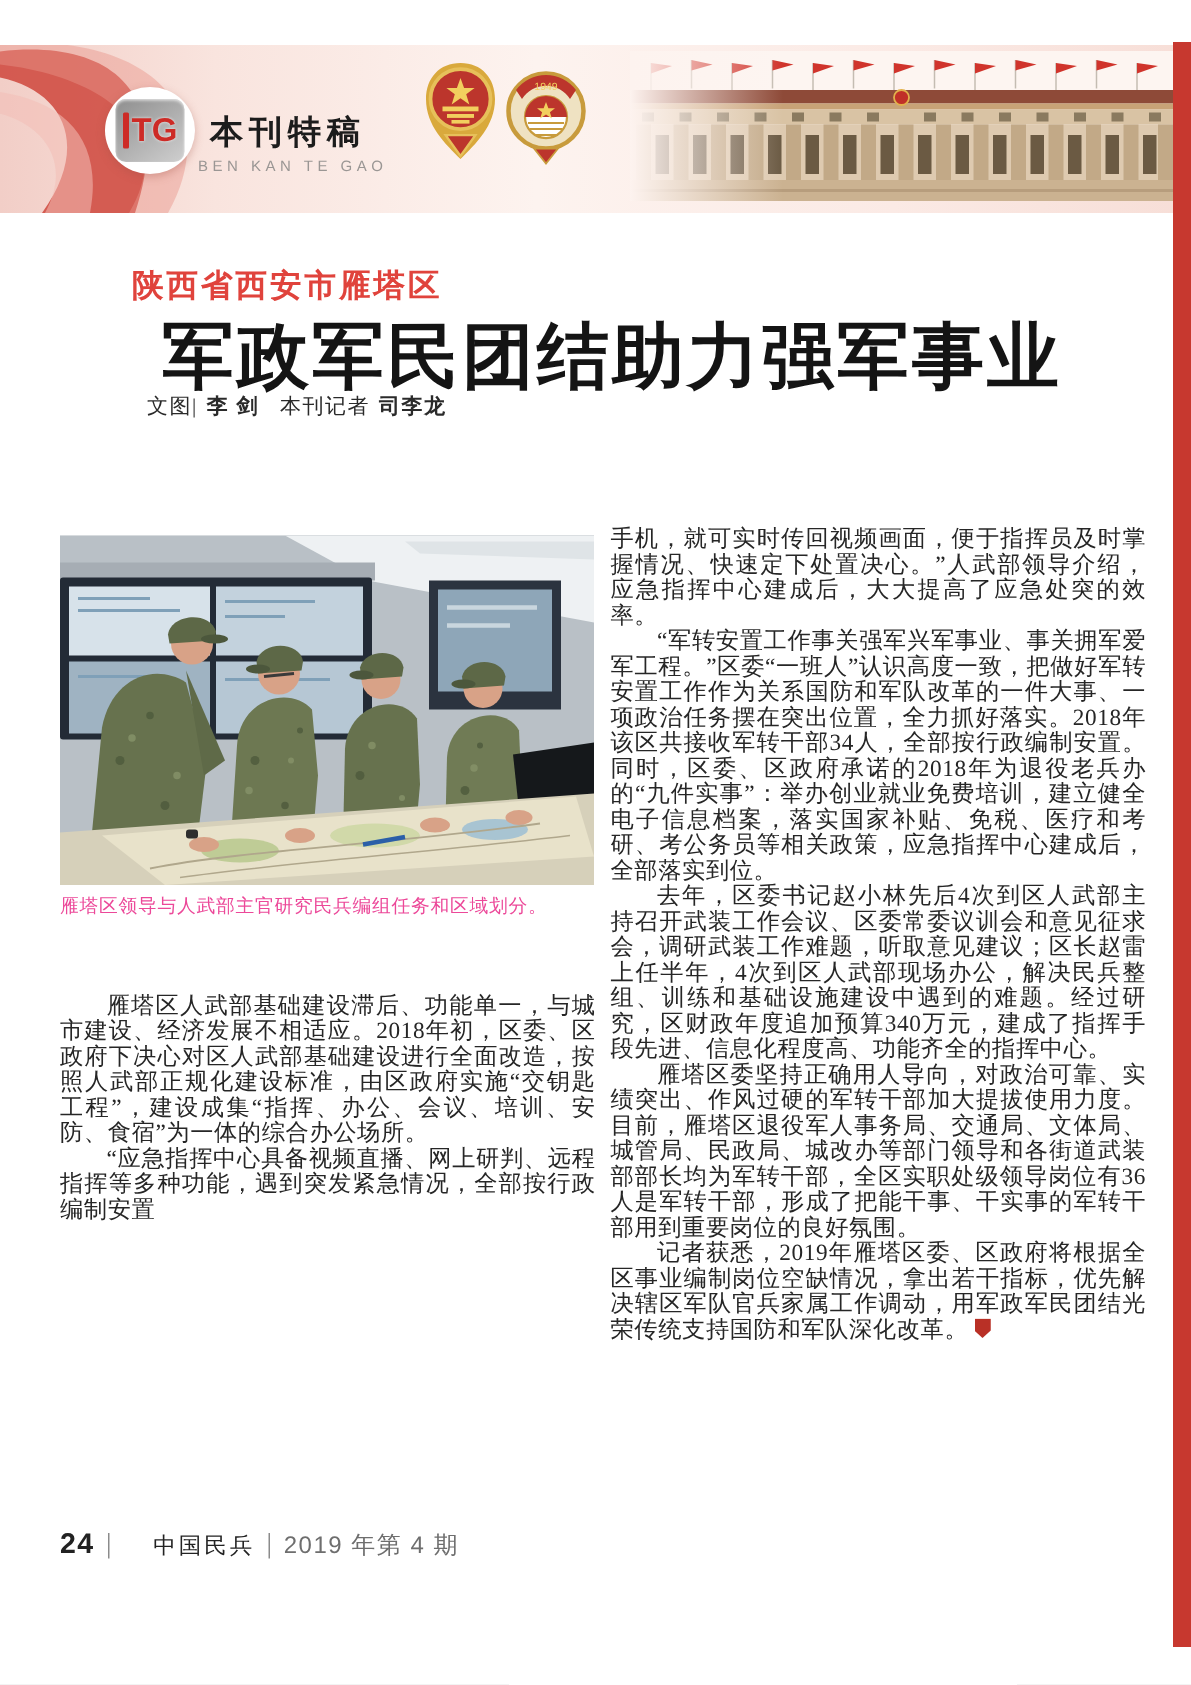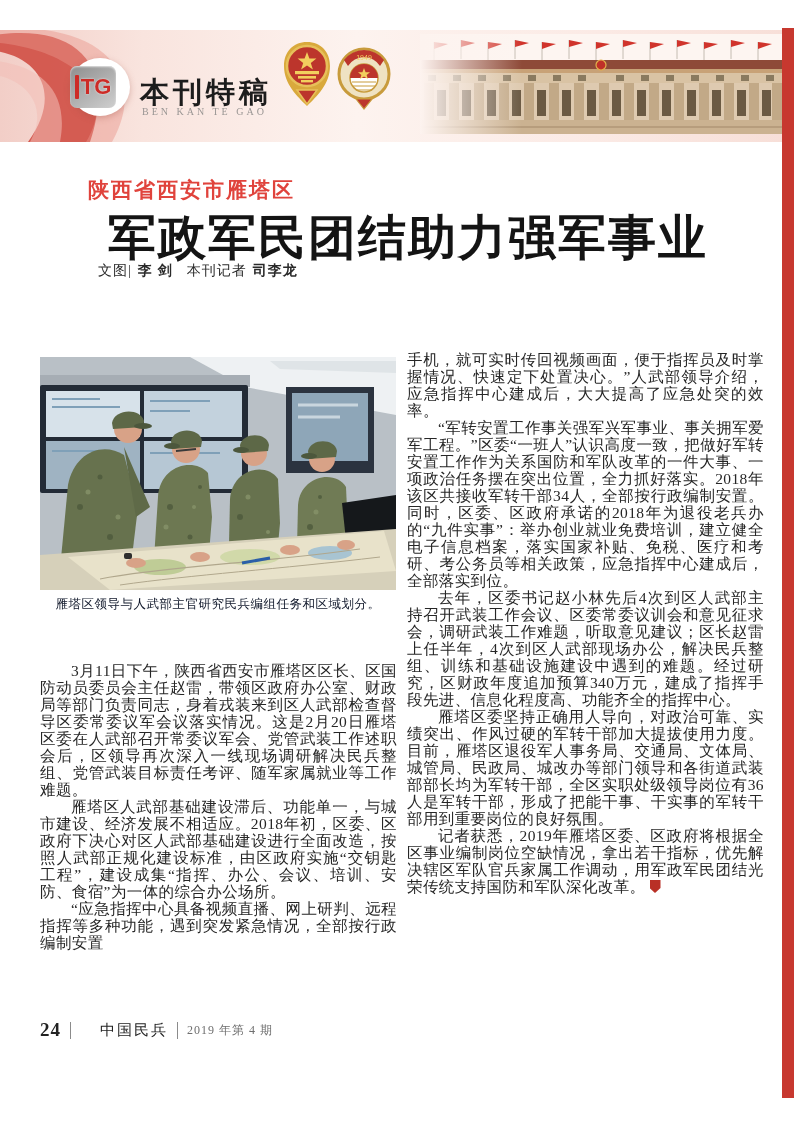--- a/index.html
+++ b/index.html
@@ -4,29 +4,29 @@
 <style>
   html,body{margin:0;padding:0;background:#e9e9e9;}
   .page{position:relative;width:794px;height:1123px;margin:0 auto;background:#ffffff;
         font-family:"Liberation Serif","DejaVu Serif",serif;overflow:hidden;}
 
   
   .header{position:absolute;top:30px;left:0;width:794px;height:112px;overflow:hidden;
           background:linear-gradient(90deg,#f2cec7 0%,#f9e4de 18%,#fdf3ef 45%,#fbeae5 75%,#f7ded7 100%);}
   .header-ribbon{position:absolute;top:0;left:0;width:240px;height:112px;}
   .tg-oval{position:absolute;left:70px;top:28px;width:60px;height:58px;background:#ffffff;border-radius:50%;
-           box-shadow:0 2px 6px rgba(160,80,70,.35);display:flex;align-items:center;}
+           box-shadow:0 2px 6px rgba(160,80,70,.35);display:flex;align-items:center;justify-content:center;}
   .tg-box{width:46px;height:42px;border-radius:7px;background:linear-gradient(145deg,#8e8e8e,#cfcfcf);
           display:flex;align-items:center;justify-content:center;box-shadow:inset 0 1px 2px rgba(255,255,255,.7);}
   .tg-bar{width:4px;height:24px;background:#cd2b26;margin-right:2px;border-radius:1px;}
   .tg-text{color:#cd2b26;font-family:"Liberation Sans",sans-serif;font-weight:bold;font-size:22px;
            text-shadow:0 0 2px rgba(255,255,255,.8);letter-spacing:0;}
   .section-title{position:absolute;left:140px;top:43px;font-family:"Liberation Sans",sans-serif;
-                 font-weight:bold;font-size:29px;color:#1c1c1c;letter-spacing:4px;}
-  .section-subtitle{position:absolute;left:142px;top:76px;font-family:Liberation Serif, serif;
+                 font-weight:bold;font-size:22px;color:#1c1c1c;letter-spacing:4px;}
+  .section-subtitle{position:absolute;left:132px;top:76px;font-family:Liberation Sans, sans-serif;
                     font-size:10px;color:#9a9694;letter-spacing:3px;text-align:center;}
   .emblem{position:absolute;}
   .emblem-national{left:281px;top:10px;}
   .emblem-cppcc{left:336px;top:16px;}
   .hall-photo{position:absolute;left:420px;top:4px;width:362px;height:100px;}
   .hall-fade{position:absolute;left:420px;top:4px;width:120px;height:100px;
              background:linear-gradient(90deg,#fdf3ef 0%,rgba(253,243,239,0) 85%);}
 
   
   .edge-strip{position:absolute;top:28px;right:0;width:12px;height:1070px;background:#c7382f;}
@@ -36,40 +36,40 @@
                 letter-spacing:2px;font-family:Liberation Mono, monospace;}
   .article-title{position:absolute;left:108px;top:206px;font-family:"Liberation Sans","DejaVu Sans",sans-serif;
                  font-weight:900;font-size:48px;color:#141414;letter-spacing:2px;}
   .byline{position:absolute;left:98px;top:262px;font-size:14px;color:#2a2a2a;letter-spacing:1px;}
   .byline .name{font-family:"Liberation Sans",sans-serif;font-weight:bold;margin:0 6px;}
   .byline .role{margin-left:8px;}
 
   
   .photo-block{position:absolute;left:40px;top:357px;width:356px;}
   .photo-frame{width:356px;height:233px;overflow:hidden;background:#b9c0c6;}
-  .photo-caption{margin-top:6px;font-family:Liberation Mono, monospace;font-size:12.5px;color:#0f172a;
-                 text-align:center;letter-spacing:0.5px;}
+  .photo-caption{margin-top:6px;font-family:Liberation Mono, monospace;font-size:12.5px;color:#ec4899;
+                 letter-spacing:0.5px;}
 
   
   .col{position:absolute;width:357px;}
   .col-left{left:40px;top:662px;}
   .col-right{left:407px;top:351px;}
   .col p{margin:0;font-size:15.5px;line-height:17px;color:#262626;text-align:justify;
          letter-spacing:0.4px;text-indent:2em;}
   .col p.cont{text-indent:0;}
   .end-mark{display:inline-block;width:11px;height:13px;background:#b93026;margin-left:4px;vertical-align:-1px;
             clip-path:polygon(0 0,100% 0,100% 62%,50% 100%,0 62%);position:relative;}
 
   
   .footer{position:absolute;left:40px;top:1019px;display:flex;align-items:center;
-          font-family:Liberation Serif, serif;color:#222;}
+          font-family:Liberation Sans, sans-serif;color:#222;}
   .footer .pagenum{font-size:19px;font-weight:bold;letter-spacing:1px;}
   .footer .sep{width:1px;height:17px;background:#8b8b8b;margin:0 9px;}
   .footer .mag{font-size:15px;letter-spacing:2px;padding-left:20px;}
-  .footer .issue{font-size:12px;color:#6e6e6e;letter-spacing:1px;}
+  .footer .issue{font-size:16px;color:#6e6e6e;letter-spacing:1px;}
 </style>
 </head>
 <body>
 
 <div class="page">
 
   <div class="header">
     <svg class="header-ribbon" viewBox="0 0 240 112" aria-hidden="true">
       <path d="M-12,6 C70,-8 118,28 90,112 L28,112 C64,62 38,24 -12,20 Z" fill="#cf4a40" opacity="0.88"></path>
       <path d="M-12,0 C95,-12 152,40 112,112 L86,112 C122,52 58,16 -12,12 Z" fill="#e8948a" opacity="0.45"></path>
@@ -306,21 +306,20 @@
         <ellipse cx="250" cy="193" rx="10" ry="5" fill="#d8a287"></ellipse>
         <ellipse cx="306" cy="188" rx="9" ry="5" fill="#d8a287"></ellipse>
 
         <rect x="84" y="196" width="8" height="6" rx="2" fill="#2e2e2e"></rect>
       </svg>
     </div>
     <div class="photo-caption">雁塔区领导与人武部主官研究民兵编组任务和区域划分。</div>
   </div>
 
   <div class="col col-left">
-    <p>3月11日下午，陕西省西安市雁塔区区长、区国防动员委员会主任赵雷，带领区政府办公室、财政局等部门负责同志，身着戎装来到区人武部检查督导区委常委议军会议落实情况。这是2月20日雁塔区委在人武部召开常委议军会、党管武装工作述职会后，区领导再次深入一线现场调研解决民兵整组、党管武装目标责任考评、随军家属就业等工作难题。</p>
     <p>雁塔区人武部基础建设滞后、功能单一，与城市建设、经济发展不相适应。2018年初，区委、区政府下决心对区人武部基础建设进行全面改造，按照人武部正规化建设标准，由区政府实施“交钥匙工程”，建设成集“指挥、办公、会议、培训、安防、食宿”为一体的综合办公场所。</p>
     <p>“应急指挥中心具备视频直播、网上研判、远程指挥等多种功能，遇到突发紧急情况，全部按行政编制安置</p>
   </div>
 
   <div class="col col-right">
     <p class="cont">手机，就可实时传回视频画面，便于指挥员及时掌握情况、快速定下处置决心。”人武部领导介绍，应急指挥中心建成后，大大提高了应急处突的效率。</p>
     <p>“军转安置工作事关强军兴军事业、事关拥军爱军工程。”区委“一班人”认识高度一致，把做好军转安置工作作为关系国防和军队改革的一件大事、一项政治任务摆在突出位置，全力抓好落实。2018年该区共接收军转干部34人，全部按行政编制安置。同时，区委、区政府承诺的2018年为退役老兵办的“九件实事”：举办创业就业免费培训，建立健全电子信息档案，落实国家补贴、免税、医疗和考研、考公务员等相关政策，应急指挥中心建成后，全部落实到位。</p>
     <p>去年，区委书记赵小林先后4次到区人武部主持召开武装工作会议、区委常委议训会和意见征求会，调研武装工作难题，听取意见建议；区长赵雷上任半年，4次到区人武部现场办公，解决民兵整组、训练和基础设施建设中遇到的难题。经过研究，区财政年度追加预算340万元，建成了指挥手段先进、信息化程度高、功能齐全的指挥中心。</p>
     <p>雁塔区委坚持正确用人导向，对政治可靠、实绩突出、作风过硬的军转干部加大提拔使用力度。目前，雁塔区退役军人事务局、交通局、文体局、城管局、民政局、城改办等部门领导和各街道武装部部长均为军转干部，全区实职处级领导岗位有36人是军转干部，形成了把能干事、干实事的军转干部用到重要岗位的良好氛围。</p>
     <p><span>记者获悉，2019年雁塔区委、区政府将根据全区事业编制岗位空缺情况，拿出若干指标，优先解决辖区军队官兵家属工作调动，用军政军民团结光荣传统支持国防和军队深化改革。</span><span class="end-mark"></span></p>

